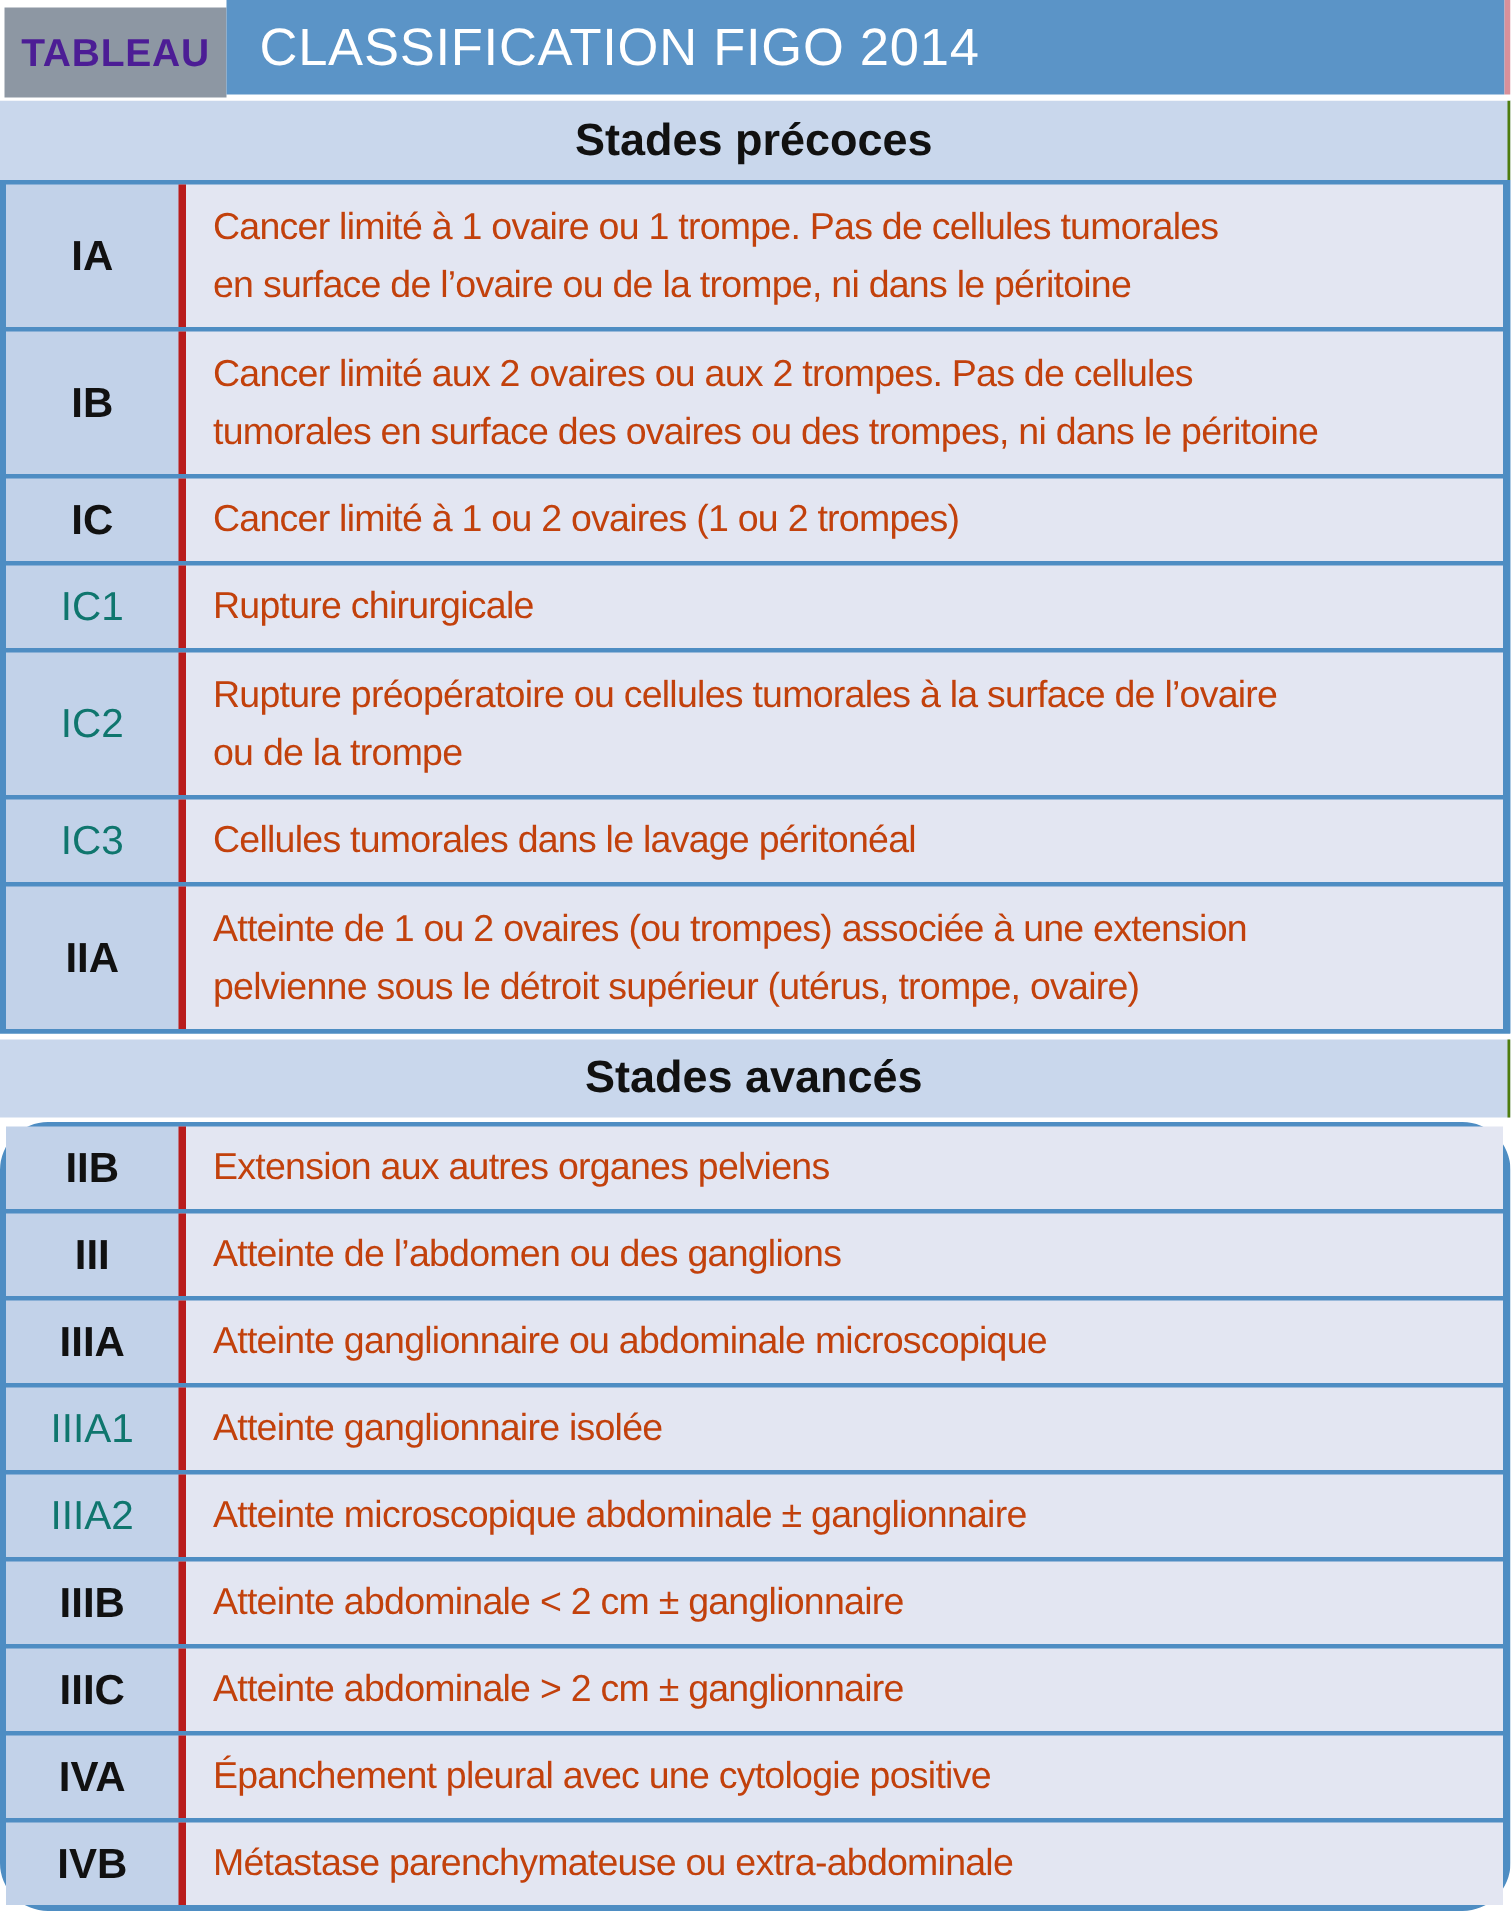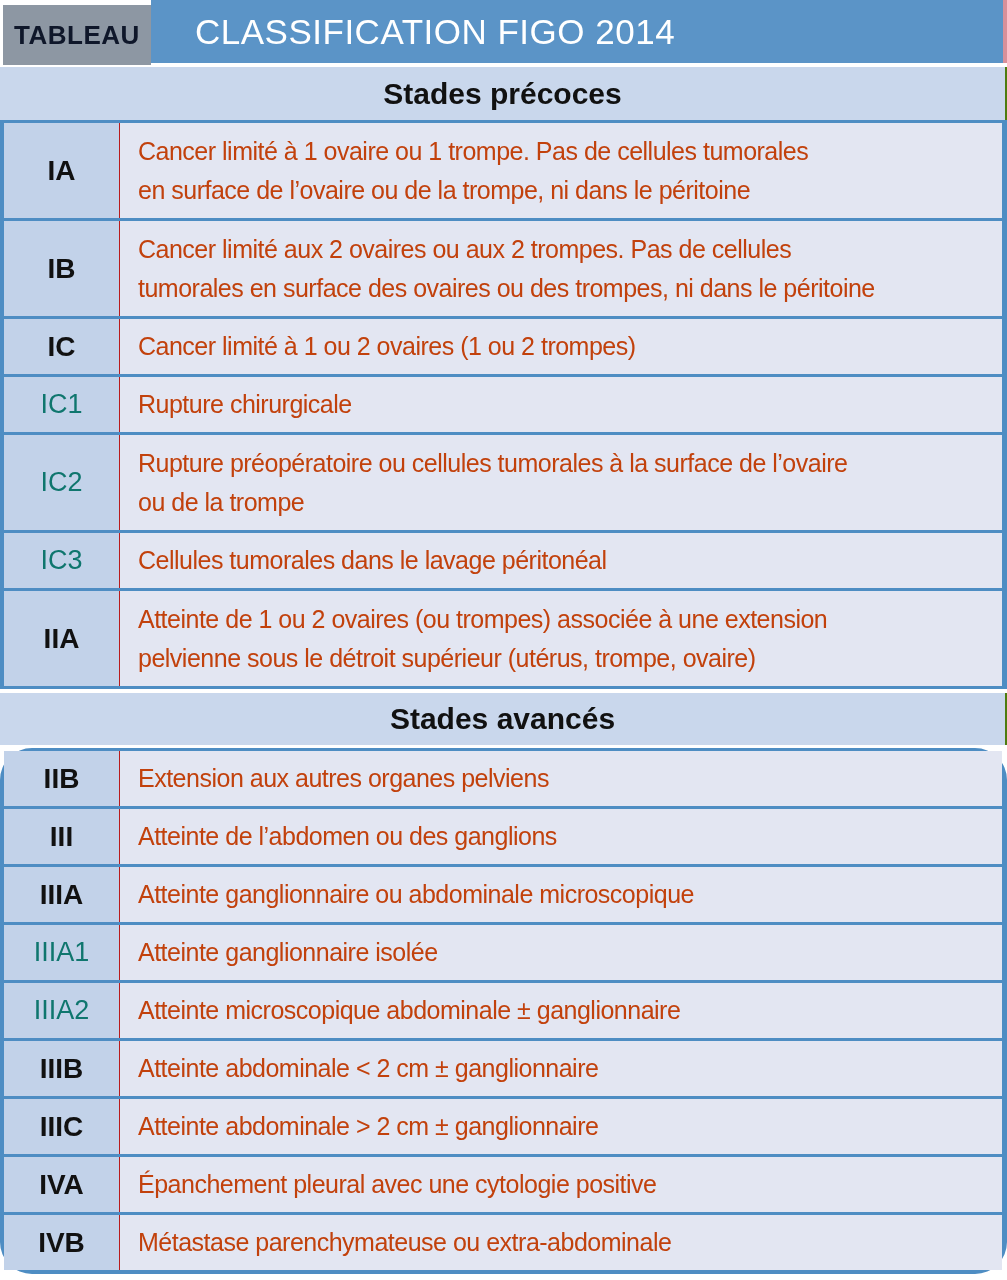--- a/index.html
+++ b/index.html
@@ -8,29 +8,29 @@
     font-family:"Liberation Sans","DejaVu Sans",sans-serif;
     color:#141414;
     -webkit-font-smoothing:antialiased;
   }
   .figo-table{width:1007px;background:#ffffff;}
 
   
   .header{position:relative;height:67px;background:#ffffff;}
   .badge{
     position:absolute;left:3px;top:5px;width:148px;height:60px;
-    background:#8d97a3;color:#0f172a;
+    background:#8d97a3;color:#4c1d95;
     display:flex;align-items:center;justify-content:center;
     font-size:26px;font-weight:700;letter-spacing:0.5px;
   }
   .titlebar{
     position:absolute;left:151px;top:0;right:4px;height:63px;
     background:#5b94c7;color:#ffffff;
     display:flex;align-items:center;
-    padding-left:44px;box-sizing:border-box;
+    padding-left:22px;box-sizing:border-box;
     font-size:35px;font-weight:400;letter-spacing:0.5px;
   }
   .edge-strip{
     position:absolute;right:0;top:0;width:4px;height:63px;background:#d9909a;
   }
 
   
   .band{
     background:#c9d7ec;
     border-right:2px solid #4d7c0f;
@@ -49,21 +49,21 @@
     background:#4e8dc3;
   }
   .group.last{border-bottom-width:4px;border-radius:32px;}
   .row{display:flex;}
   .row + .row{border-top:3px solid #4e8dc3;}
   .row.single{min-height:55px;}
   .row.double{min-height:95px;}
   .stage{
     flex:0 0 115px;
     background:#c2d2e9;
-    border-right:1px solid #b91c1c;
+    border-right:5px solid #b91c1c;
     display:flex;align-items:center;justify-content:center;
     font-size:28px;font-weight:700;color:#111111;
   }
   .stage.normal{font-weight:400;font-size:27px;color:#0f766e;}
   .desc{
     flex:1;
     background:#e3e6f2;
     display:flex;align-items:center;
     padding:6px 14px 6px 18px;
     font-size:25px;line-height:39px;letter-spacing:-0.5px;

